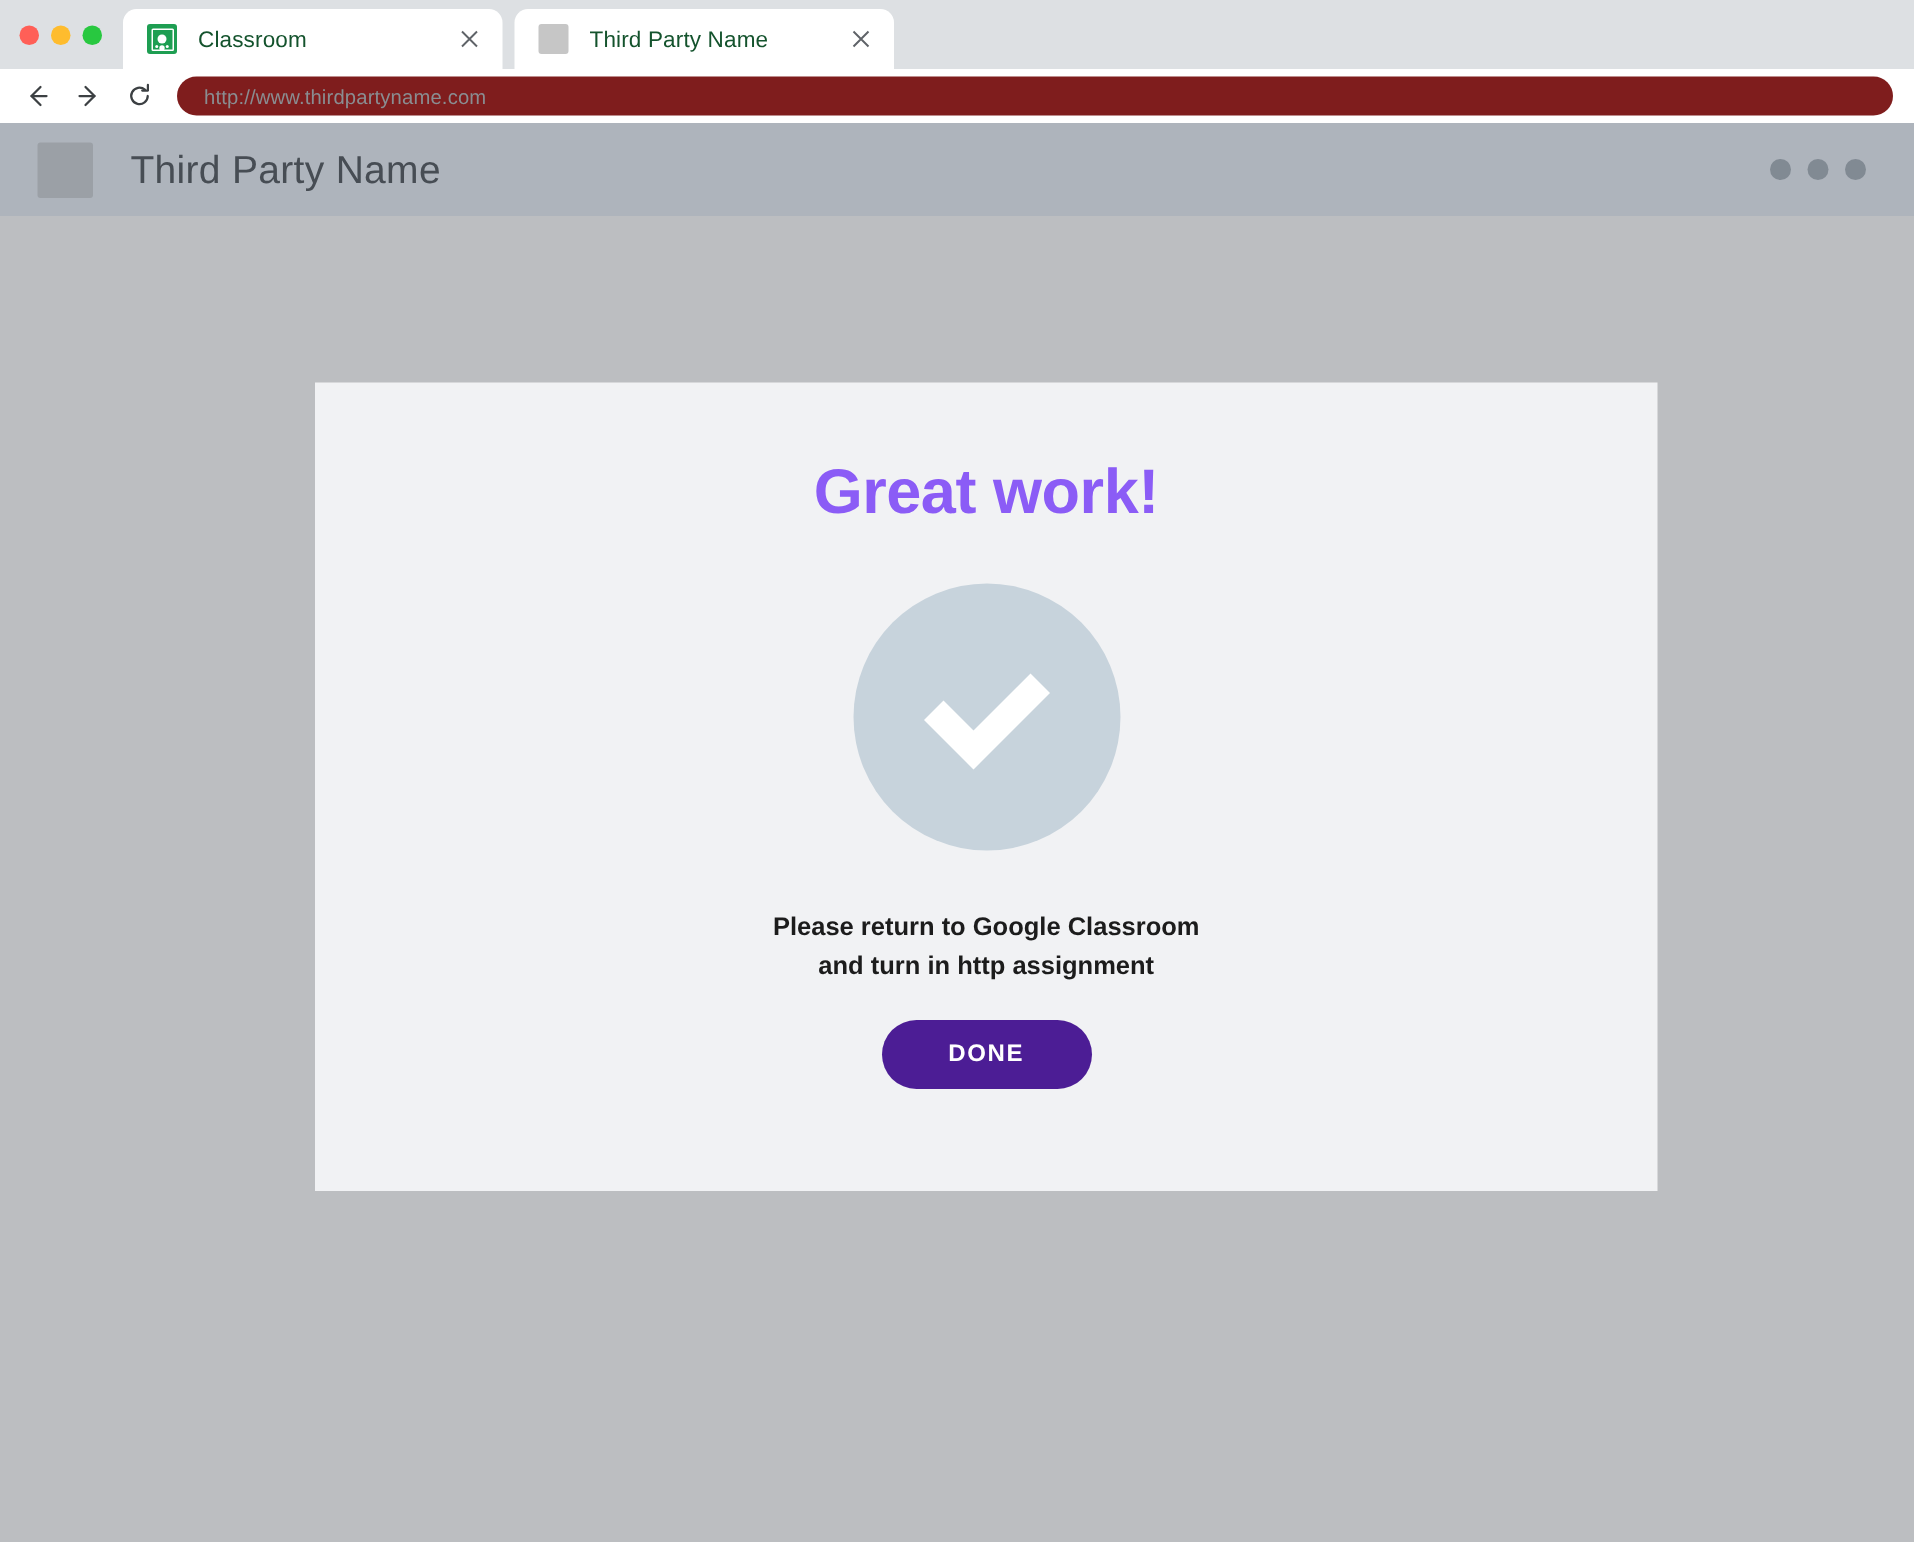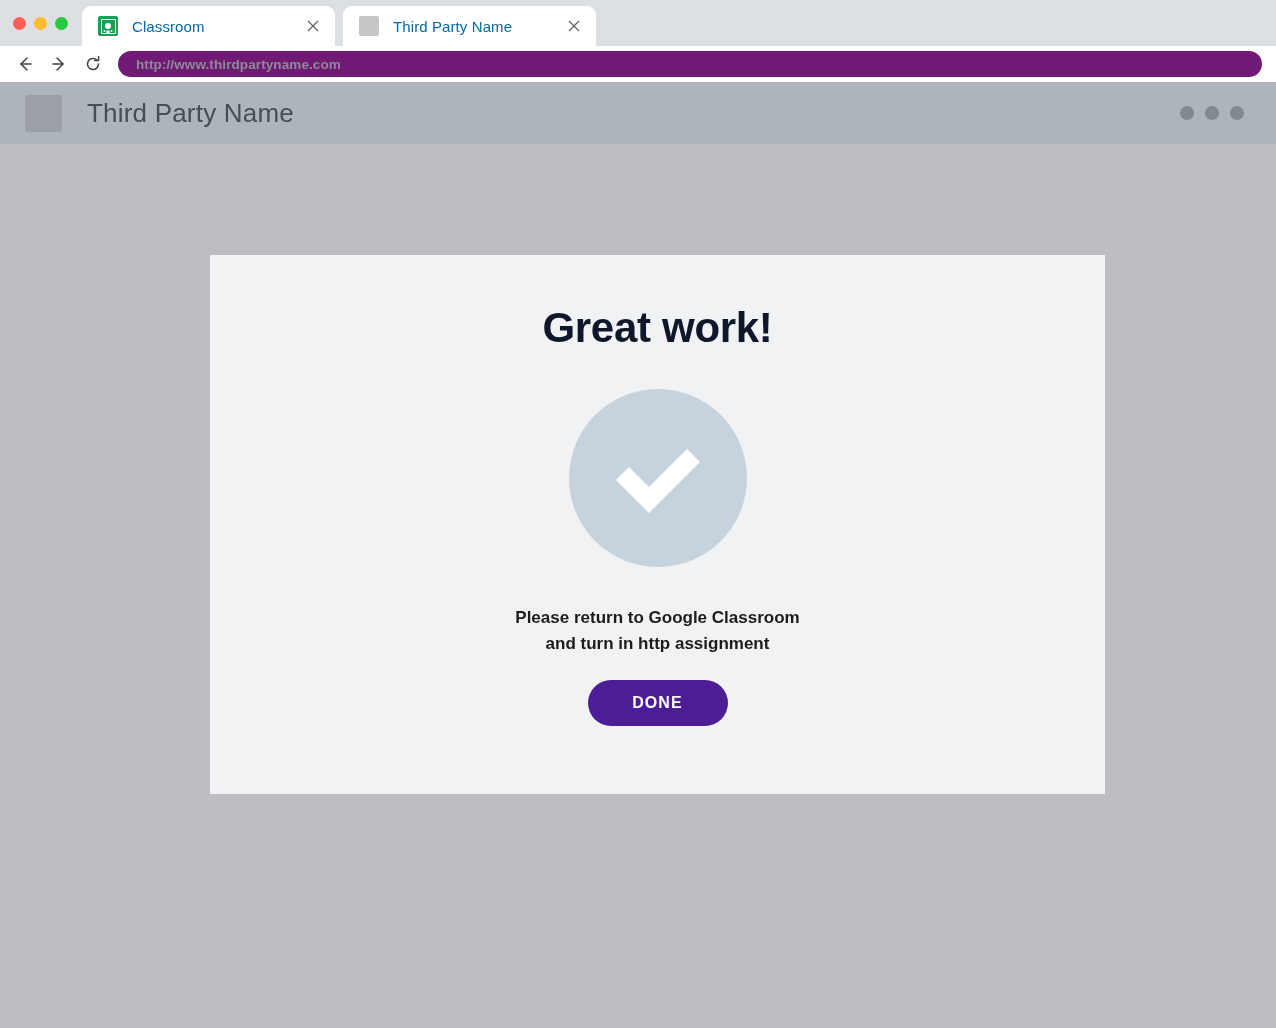--- a/index.html
+++ b/index.html
@@ -95,21 +95,21 @@
     height: 6px;
     border-radius: 50%;
     background: #ffffff;
     box-shadow: 0 6px 0 -1.2px #ffffff, -3.5px 5px 0 -2px #ffffff, 3.5px 5px 0 -2px #ffffff;
   }
 
   .tab-title {
     flex: 1;
     margin-left: 14px;
     font-size: 15px;
-    color: #0369a1;
+    color: #14532d;
     white-space: nowrap;
     overflow: hidden;
     text-overflow: ellipsis;
     letter-spacing: 0.1px;
   }
 
   .tab-close {
     width: 20px;
     height: 20px;
     flex-shrink: 0;
@@ -136,30 +136,29 @@
     justify-content: center;
     color: #3c4043;
     flex-shrink: 0;
     margin-right: 8px;
   }
   .nav-btn.reload { margin-right: 12px; }
 
   .url-field {
     flex: 1;
     height: 26px;
-    background: #701a75;
+    background: #7f1d1d;
     border-radius: 13px;
     display: flex;
     align-items: center;
     padding: 0 18px;
     box-sizing: border-box;
     font-size: 13.5px;
     color: #8a8d91;
     letter-spacing: 0.1px;
-    font-weight: bold;
   }
 
   
   .viewport {
     width: 1276px;
     height: 946px;
     background: #bcbec1;
     position: relative;
     overflow: hidden;
   }
@@ -210,21 +209,21 @@
     background: #f1f2f4;
     display: flex;
     flex-direction: column;
     align-items: center;
   }
 
   .headline {
     margin-top: 52px;
     font-size: 42px;
     font-weight: bold;
-    color: #0f172a;
+    color: #8b5cf6;
     letter-spacing: -0.3px;
     line-height: 1;
   }
 
   .check-circle {
     margin-top: 40px;
     width: 178px;
     height: 178px;
     border-radius: 50%;
     background: #c7d3dc;

